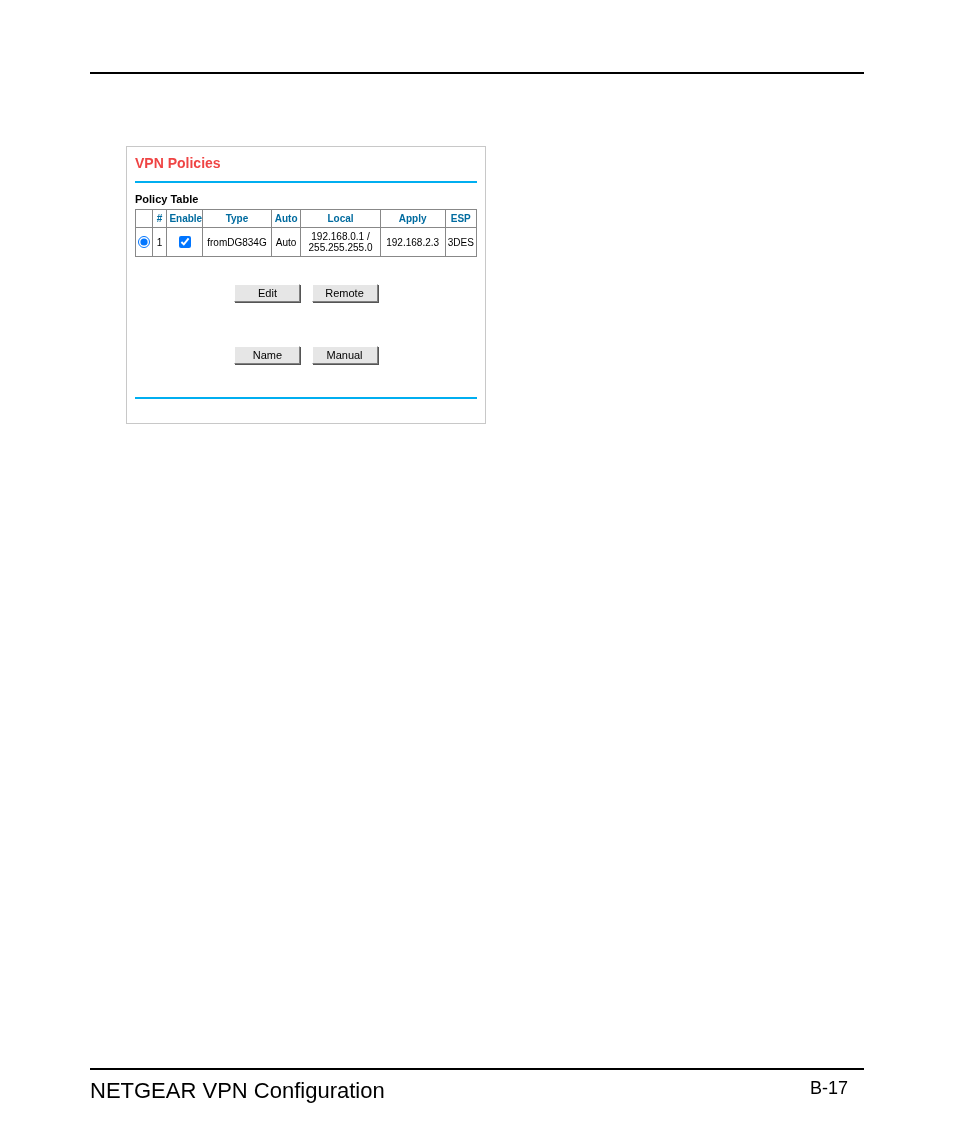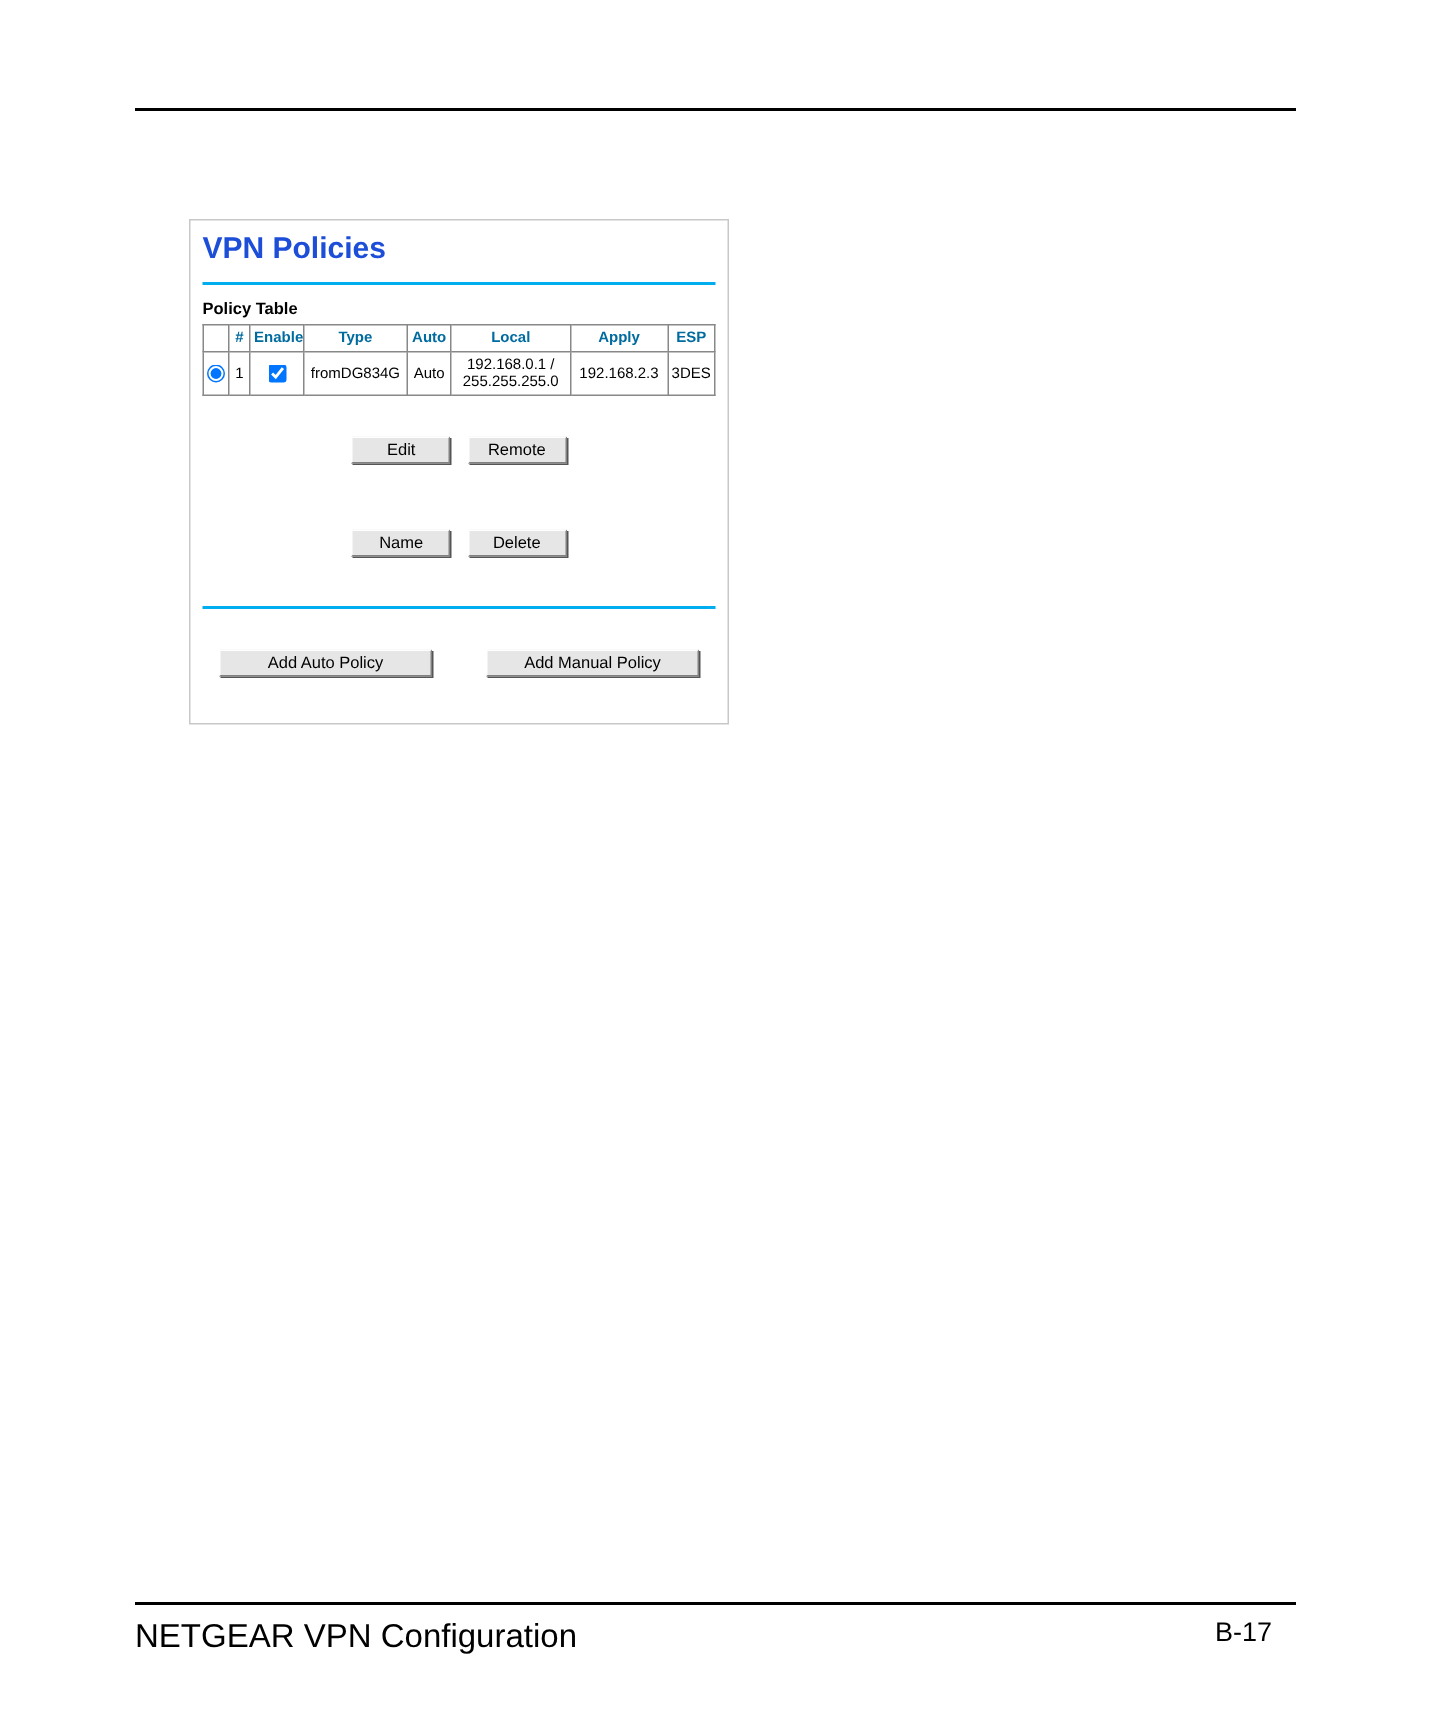--- a/index.html
+++ b/index.html
@@ -50,23 +50,23 @@
     left: 126px;
     top: 146px;
     width: 360px;
     background: #ffffff;
     border: 1px solid #c8c8c8;
     padding: 6px 8px 14px 8px;
     box-sizing: border-box;
     font-size: 11px;
   }
   .panel-title {
-    color: #1d4ed8;
+    color: #ef4444;
     font-family: Verdana, Geneva, sans-serif;
-    font-size: 20px;
+    font-size: 14px;
     font-weight: bold;
     padding: 2px 0 8px 0;
   }
   .cyan-rule {
     height: 2px;
     background: #00aef0;
     margin: 2px 0 10px 0;
   }
   .cyan-rule2 {
     height: 2px;
@@ -189,27 +189,23 @@
         </tr>
       </tbody>
     </table>
 
     <div class="btn-row">
       <span class="btn">Edit</span>
       <span class="btn">Remote</span>
     </div>
     <div class="btn-row">
       <span class="btn">Name</span>
-      <span class="btn">Delete</span>
+      <span class="btn">Manual</span>
     </div>
 
     <div class="cyan-rule2"></div>
 
-    <div class="btn-row bottom">
-      <span class="btn wide">Add Auto Policy</span>
-      <span class="btn wide">Add Manual Policy</span>
-    </div>
   </div>
 
   <div class="bottom-rule"></div>
   <div class="footer-left">NETGEAR VPN Configuration</div>
   <div class="footer-right">B-17</div>
 </div>
 
 </body></html>

